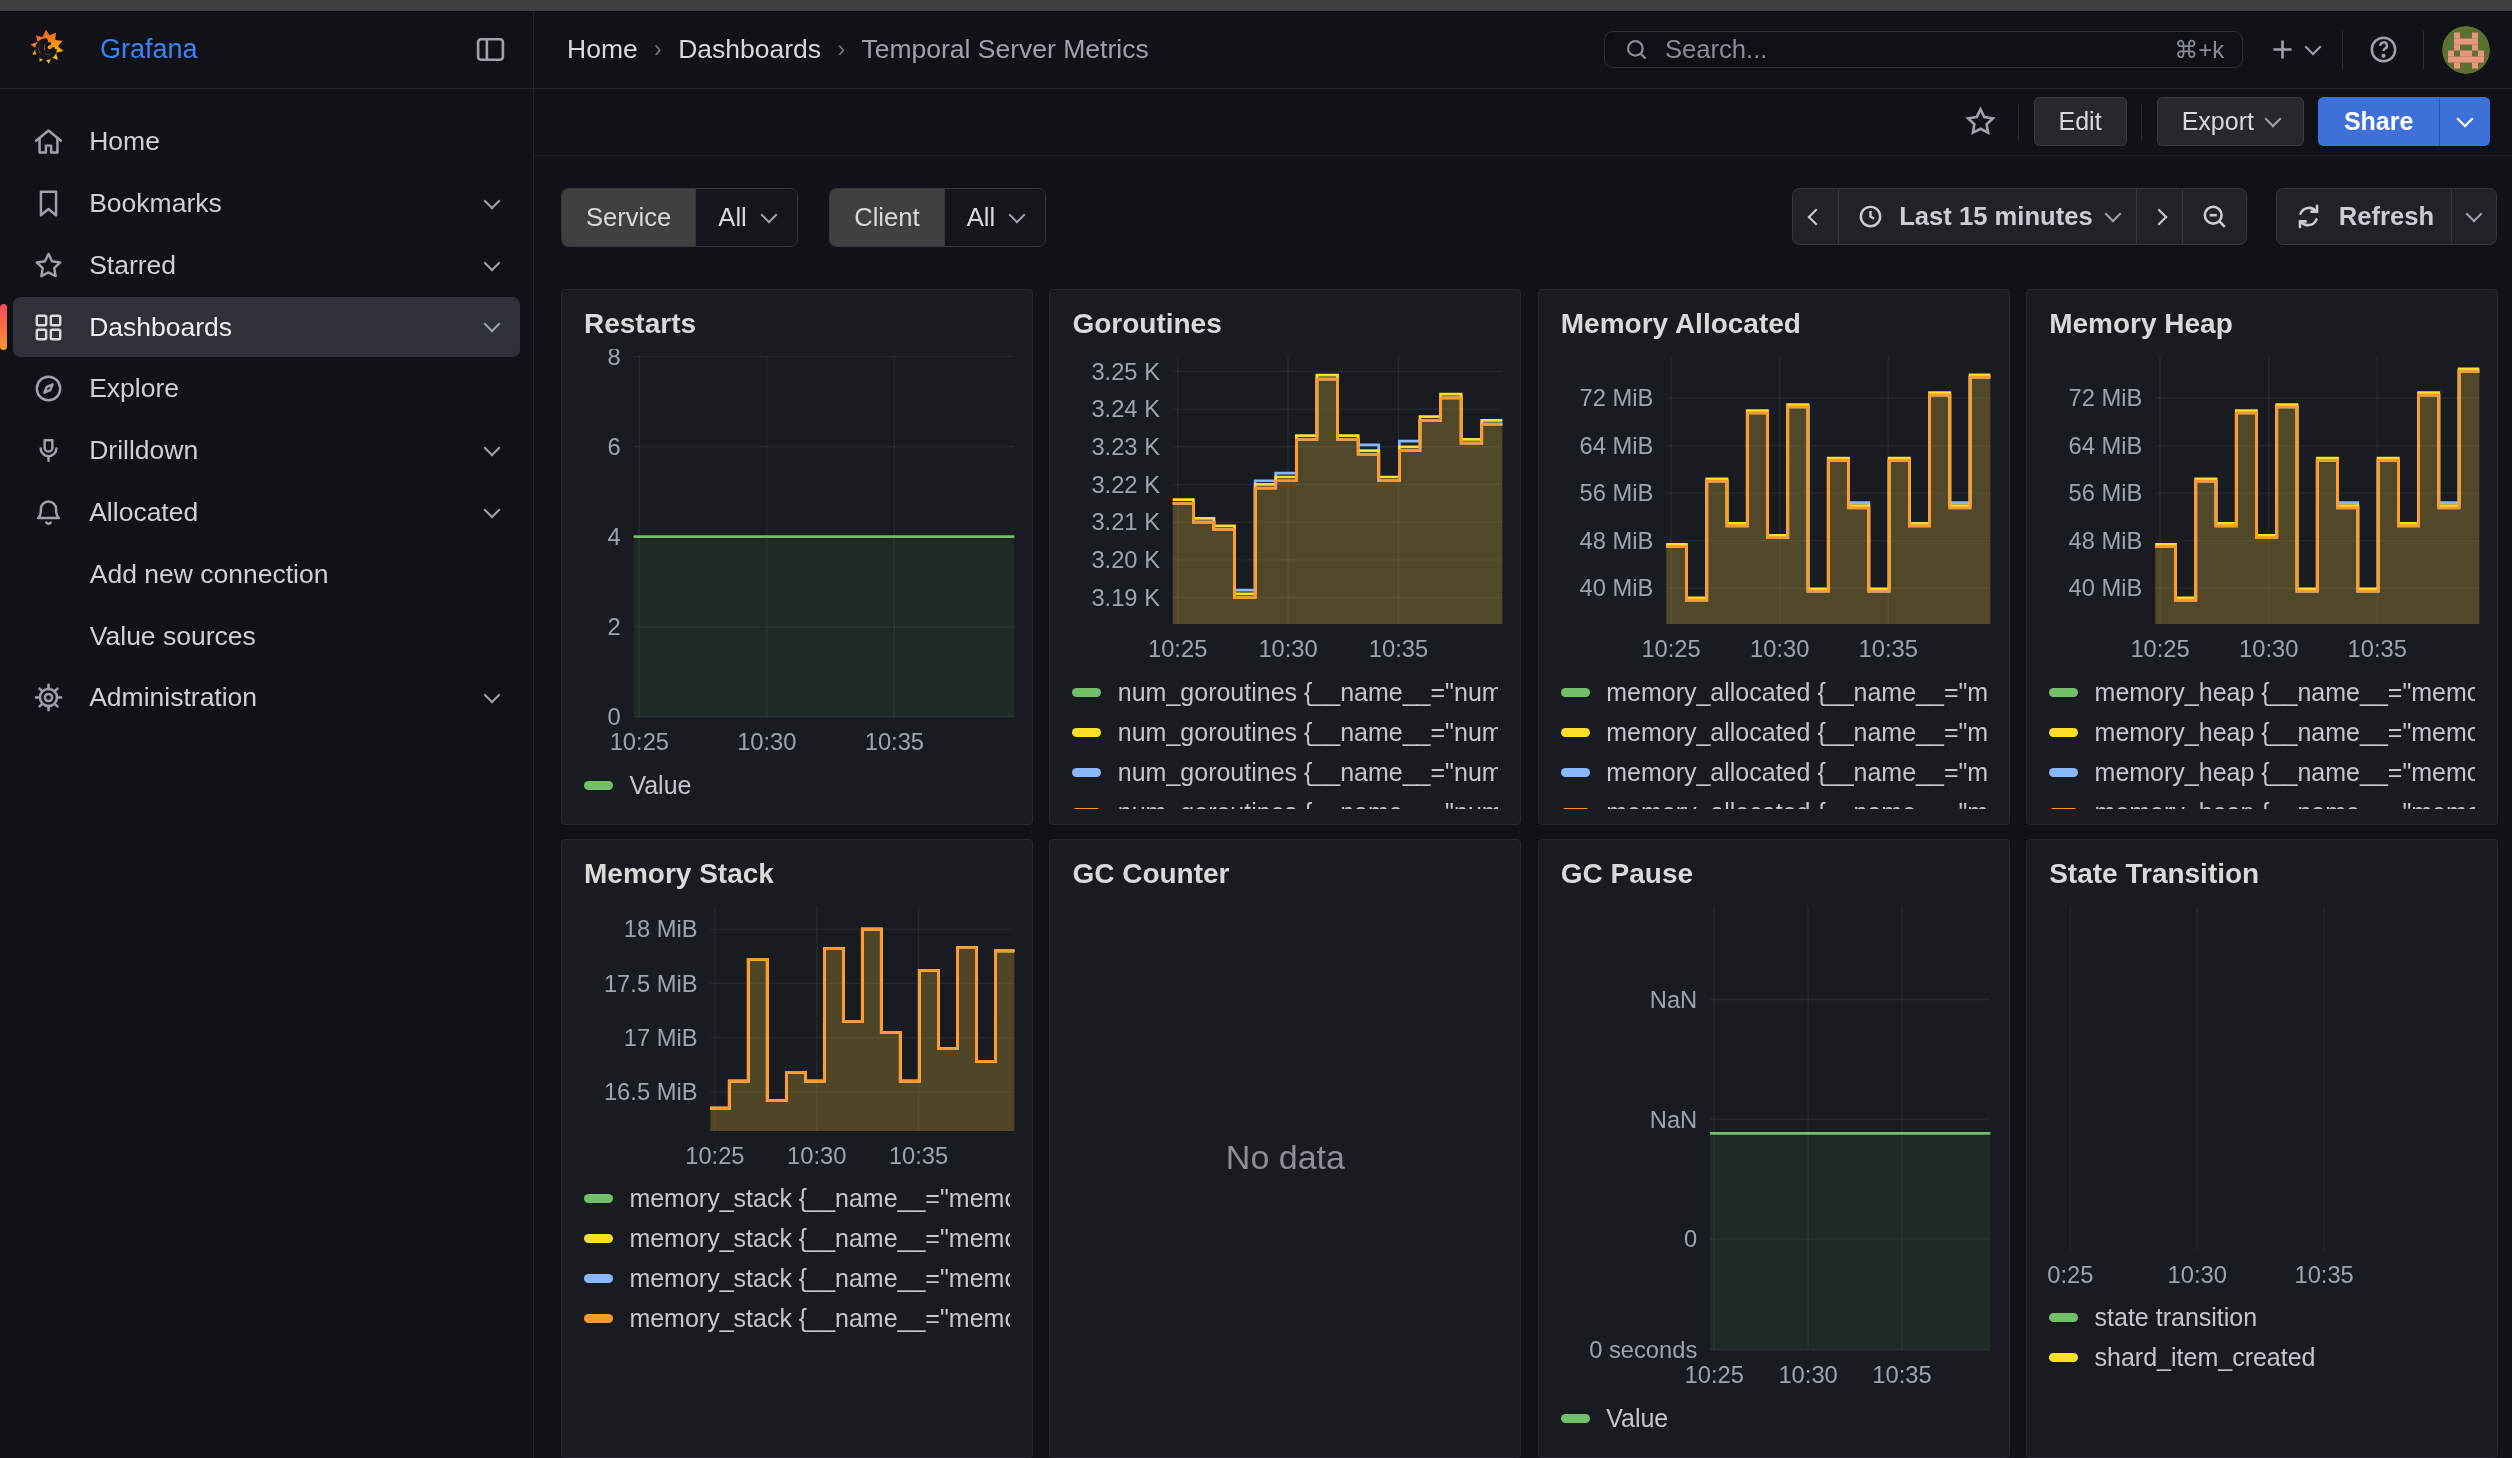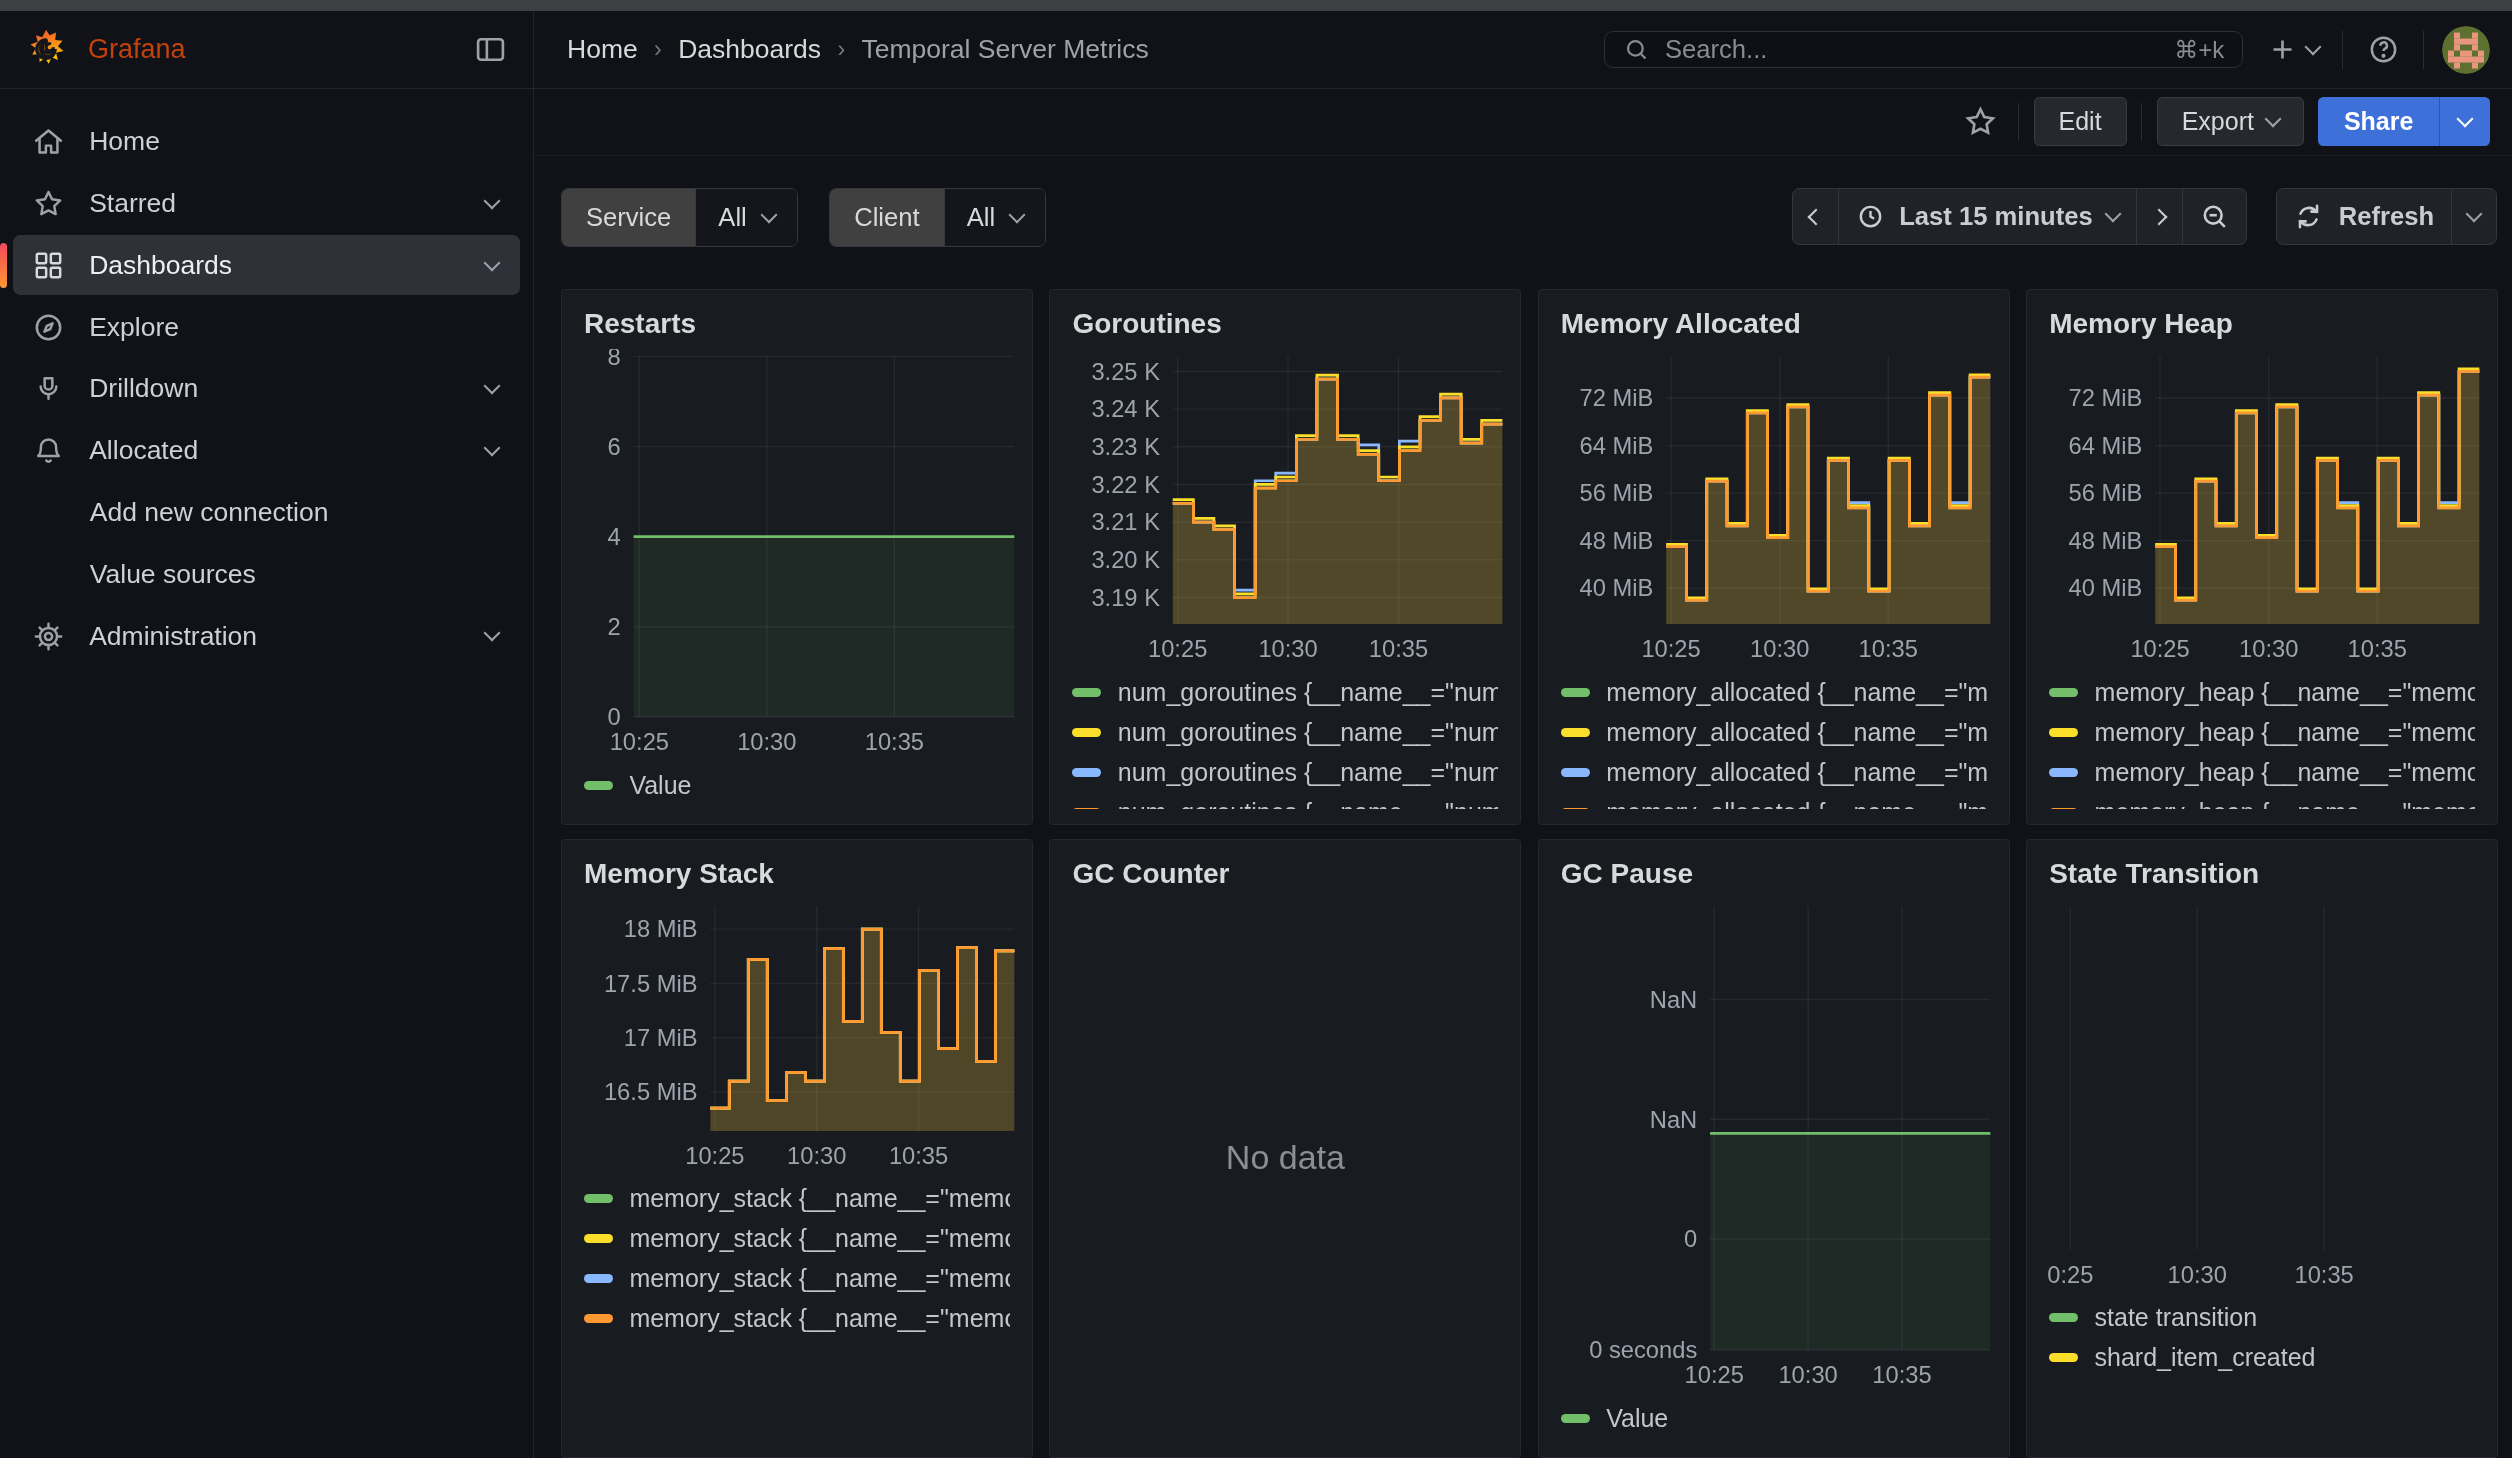--- a/index.html
+++ b/index.html
@@ -6,21 +6,21 @@
   body{
     width:2512px;height:1458px;overflow:hidden;position:relative;
     background:#111217;color:#D8D9DA;
     font-family:"Liberation Sans","DejaVu Sans",sans-serif;
     -webkit-font-smoothing:antialiased;
   }
   .topstrip{position:absolute;left:0;top:0;width:2512px;height:11px;background:#3E3F43}
   
   .nav{position:absolute;left:0;top:11px;right:0;height:77px;display:flex;align-items:center;border-bottom:0.9px solid #23252A;background:#111217}
   .nav-left{width:534px;height:100%;display:flex;align-items:center;padding:0 20px 0 24px;border-right:0.9px solid #23252A;box-sizing:border-box}
-  .brand{font-size:27px;color:#c2410c;margin-left:20px;flex:1}
+  .brand{font-size:27px;color:#3b82f6;margin-left:32px;flex:1}
   .icon-btn{display:flex;align-items:center;justify-content:center;color:#9DA2AA;cursor:pointer;background:none;border:none;padding:5.5px}
   .breadcrumb{display:flex;align-items:center;gap:16.4px;padding-left:33px;font-size:26.5px;white-space:nowrap}
   .crumb{color:#D8D9DA}
   .crumb-sep{color:#73787F;font-size:23px}
   .crumb-current{color:#9DA2AA}
   .nav-right{margin-left:auto;display:flex;align-items:center;gap:18px;padding-right:22px}
   .searchbox{width:639px;height:37px;background:#0E1015;border:0.9px solid #2D3036;border-radius:9px;display:flex;align-items:center;padding:0 18px;box-sizing:border-box;color:#878C94;font-size:25.6px;gap:12.8px}
   .searchbox input{flex:1;background:transparent;border:none;outline:none;color:#C7C9CE;font-size:25.6px;font-family:inherit}
   .searchbox input::placeholder{color:#878C94}
   .shortcut{color:#878C94;font-size:24px}
@@ -175,20 +175,29 @@
         <svg width="33" height="33" viewBox="0 0 24 24" fill="none" stroke="currentColor" stroke-width="1.8" stroke-linejoin="round" stroke-linecap="round">
           <path d="M3 11.5 12 4l9 7.5"></path>
           <path d="M5.5 9.7V20h4.6v-5h3.8v5h4.6V9.7"></path>
         </svg>
       </span>
       <span>Home</span>
     </div>
     <div class="side-item">
       <span class="ic">
         <svg width="33" height="33" viewBox="0 0 24 24" fill="none" stroke="currentColor" stroke-width="1.8" stroke-linejoin="round" stroke-linecap="round">
+          <path d="M6.5 3.5h11v17l-5.5-4.5-5.5 4.5z"></path>
+        </svg>
+      </span>
+      <span>Bookmarks</span>
+      <span class="chev "></span>
+    </div>
+    <div class="side-item">
+      <span class="ic">
+        <svg width="33" height="33" viewBox="0 0 24 24" fill="none" stroke="currentColor" stroke-width="1.8" stroke-linejoin="round" stroke-linecap="round">
           <path d="M12 3.6l2.6 5.3 5.9.9-4.3 4.1 1 5.8-5.2-2.7-5.2 2.7 1-5.8L3.5 9.8l5.9-.9z"></path>
         </svg>
       </span>
       <span>Starred</span>
       <span class="chev "></span>
     </div>
     <div class="side-item sel">
       <span class="ic">
         <svg width="33" height="33" viewBox="0 0 24 24" fill="none" stroke="currentColor" stroke-width="1.8" stroke-linejoin="round" stroke-linecap="round">
           <rect x="3.5" y="3.5" width="6.8" height="6.8" rx="1"></rect>

